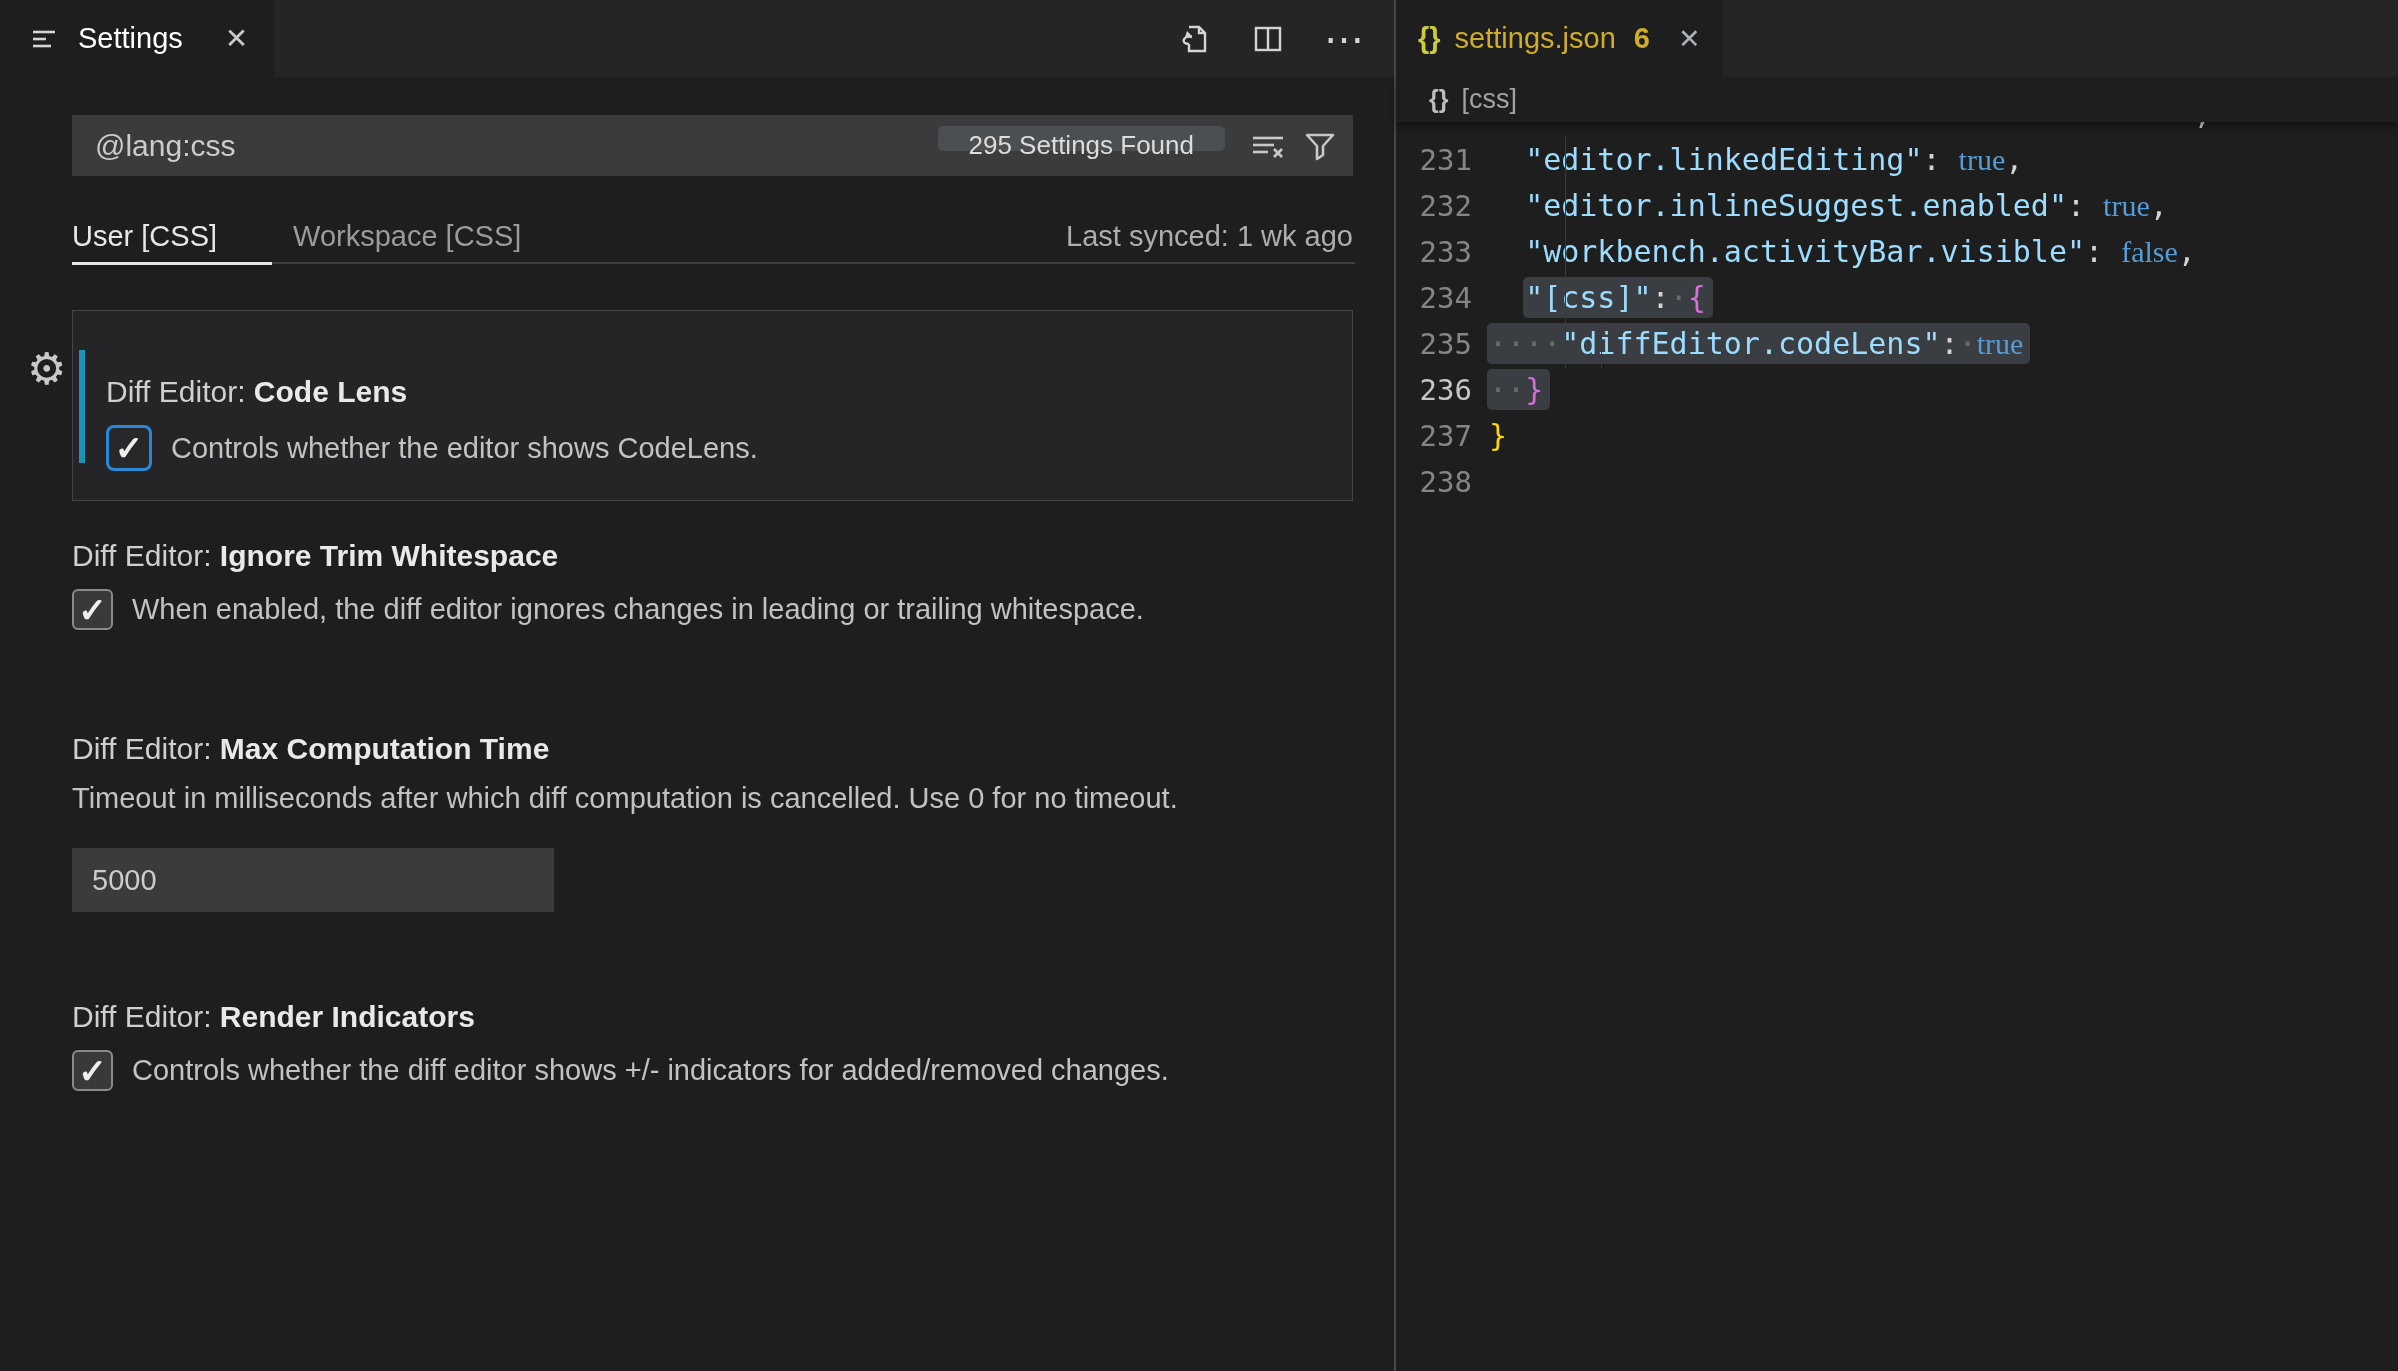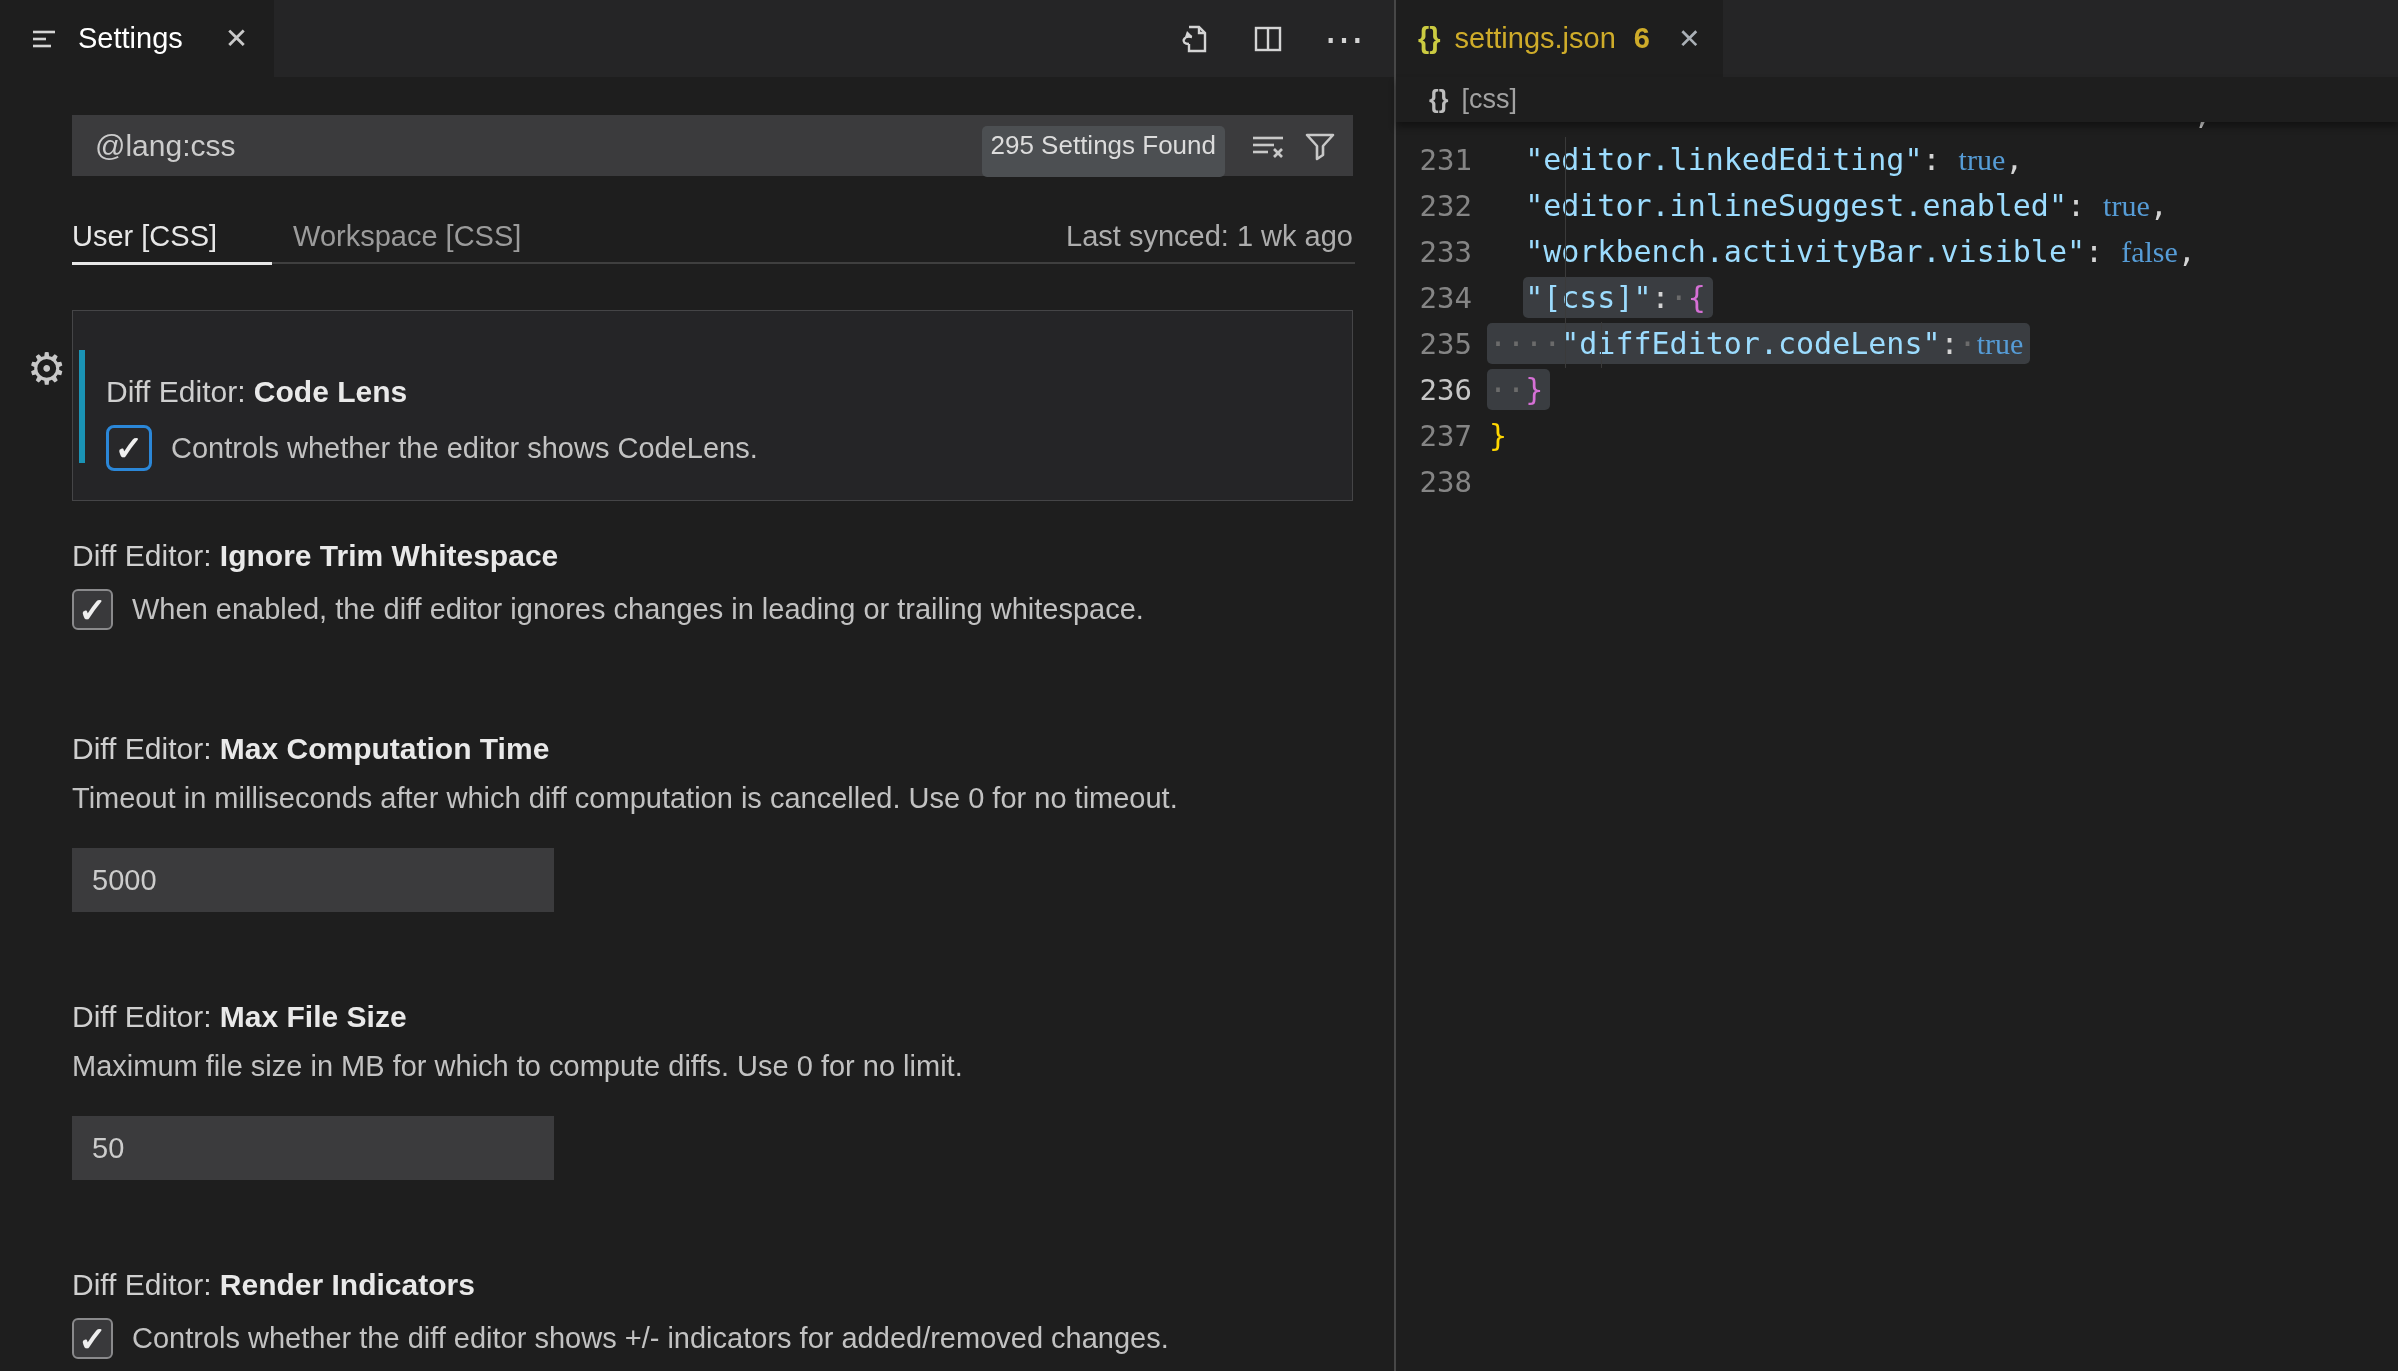--- a/index.html
+++ b/index.html
@@ -12,22 +12,22 @@
   .tab{display:flex;align-items:center;gap:16px;padding:0 26px;background:#1e1e1e;}
   .tab-label{font-size:29px;color:#ffffff;}
   .tab-close{font-size:28px;color:#c9c9c9;margin-left:26px;cursor:pointer;}
   .tab-actions{position:absolute;right:28px;top:0;height:77px;display:flex;align-items:center;gap:38px;}
   .action-icon{width:36px;height:36px;display:flex;align-items:center;justify-content:center;color:#d4d4d4;}
   .dots-icon{font-size:40px;color:#d4d4d4;letter-spacing:2px;line-height:36px;}
 
   .settings-body{padding:38px 41px 0 72px;}
   .search-box{position:relative;height:61px;background:#3b3b3d;}
   .search-value{position:absolute;left:23px;top:0;line-height:61px;font-size:30px;color:#cccccc;}
-  .search-badge{position:absolute;right:128px;top:11px;height:51px;line-height:39px;background:#4c4f52;
-                border-radius:5px;padding:0 9px;font-size:26px;color:#dcdcdc;}
+  .search-badge{position:absolute;right:128px;top:11px;height:25px;line-height:39px;background:#4c4f52;
+                border-radius:5px;padding:0 31px;font-size:26px;color:#dcdcdc;}
   .search-icon-btn{position:absolute;top:12px;width:38px;height:38px;display:flex;align-items:center;justify-content:center;color:#c8c8c8;}
   .clear-filter-pos{right:66px;} .funnel-pos{right:14px;}
 
   .scope-row{position:relative;margin-top:32px;height:56px;display:flex;align-items:center;}
   .scope-base{position:absolute;left:0;right:-2px;bottom:0;height:2px;background:#3f3f3f;}
   .scope-active-bar{position:absolute;left:0;bottom:-1px;height:3px;width:200px;background:#e7e7e7;}
   .scope-tab{font-size:29px;margin-right:76px;}
   .scope-tab.active{color:#e7e7e7;}
   .scope-tab.inactive{color:#9b9b9b;}
   .last-synced{margin-left:auto;font-size:29px;color:#adadad;}
@@ -171,25 +171,20 @@
               </div>
               <span class="set-desc">When enabled, the diff editor ignores changes in leading or trailing whitespace.</span>
             </div>
           </div>
           <div class="setting-row row-plain gap-lg">
             <div class="set-title"><span class="set-cat">Diff Editor: </span><span class="set-name">Max Computation Time</span></div>
             <div class="set-desc block">Timeout in milliseconds after which diff computation is cancelled. Use 0 for no timeout.</div>
             <div class="num-input">5000</div>
           </div>
           <div class="setting-row row-plain gap-md">
-            <div class="set-title"><span class="set-cat">Diff Editor: </span><span class="set-name">Max File Size</span></div>
-            <div class="set-desc block">Maximum file size in MB for which to compute diffs. Use 0 for no limit.</div>
-            <div class="num-input">50</div>
-          </div>
-          <div class="setting-row row-plain gap-md">
             <div class="set-title"><span class="set-cat">Diff Editor: </span><span class="set-name">Render Indicators</span></div>
             <div class="ctl-line">
               <div class="checkbox">
                 <span class="chk">✓</span>
               </div>
               <span class="set-desc">Controls whether the diff editor shows +/- indicators for added/removed changes.</span>
             </div>
           </div>
         </div>
     </div>

